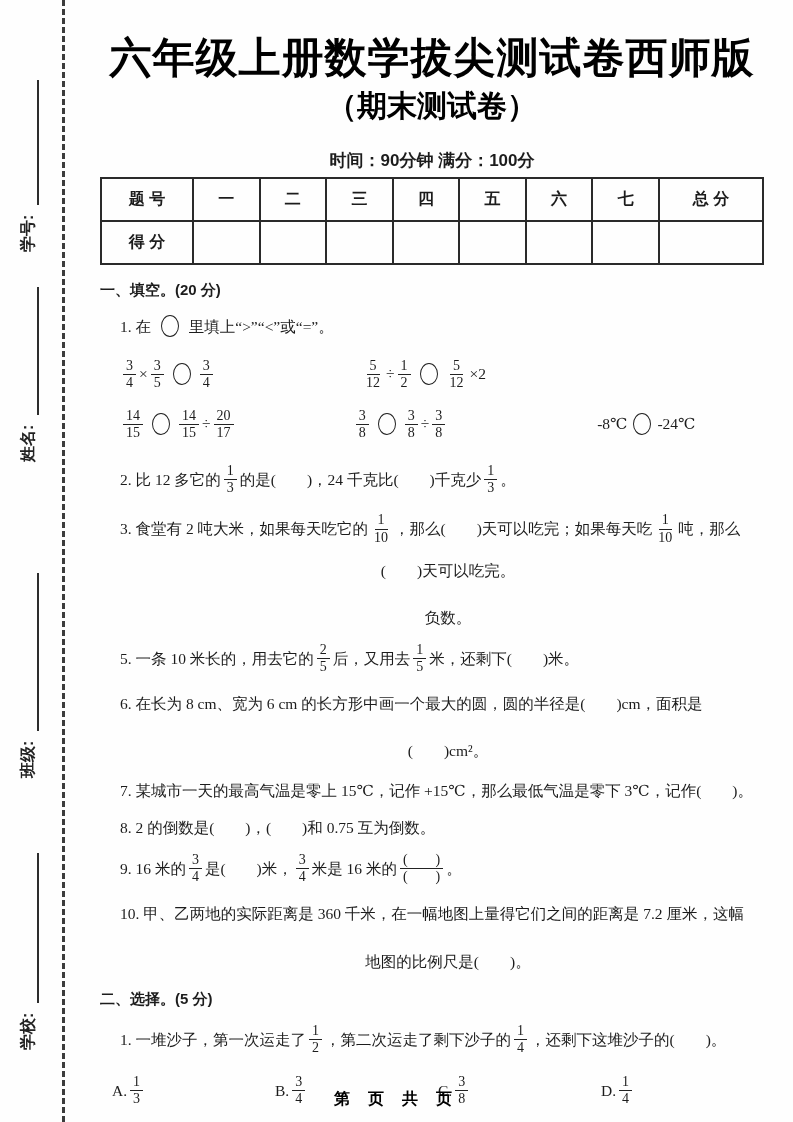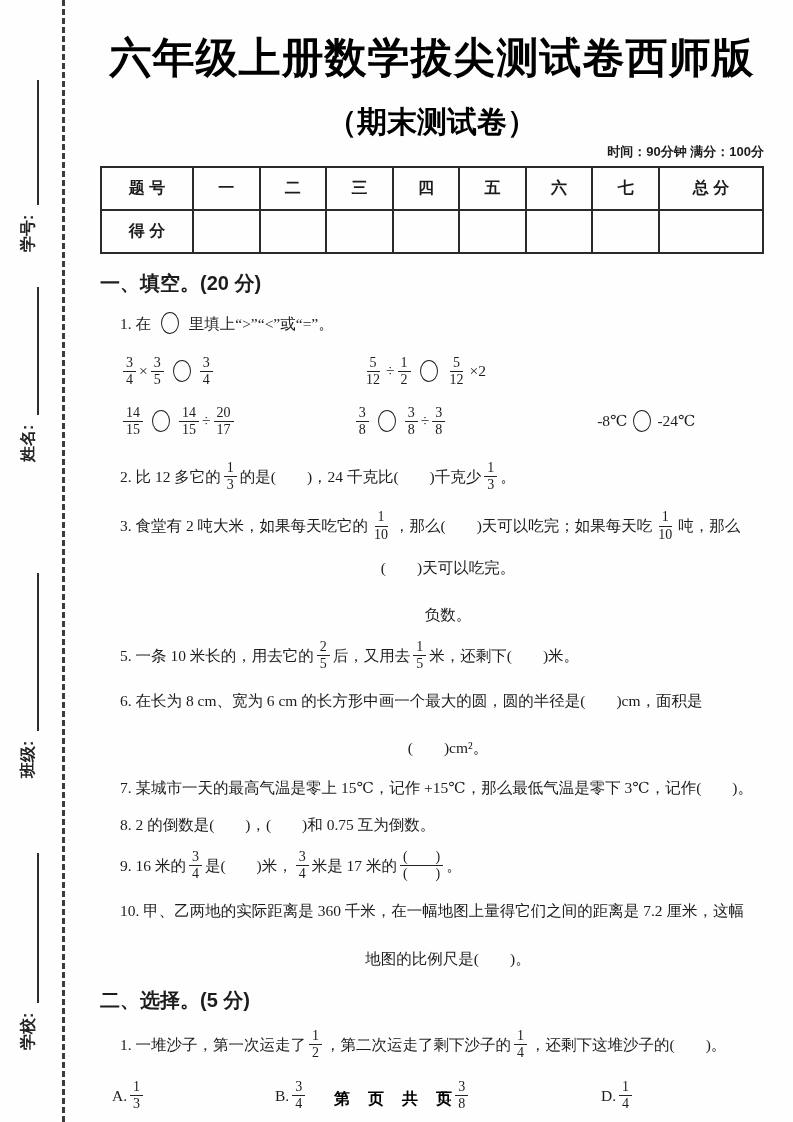--- a/index.html
+++ b/index.html
@@ -10,27 +10,27 @@
   }
   .dashed{position:absolute;left:62px;top:0;bottom:0;width:0;border-left:3px dashed #3c3c3c;}
   .mgroup{position:absolute;transform:rotate(-90deg);transform-origin:left top;
     display:flex;align-items:flex-end;gap:10px;white-space:nowrap;
     font-family:"Liberation Sans","DejaVu Sans",sans-serif;font-weight:bold;font-size:16px;color:#222;}
   .mline{display:inline-block;height:3px;border-bottom:2px solid #2d2d2d;}
   .main{position:absolute;left:100px;top:0;width:664px;}
   .title{text-align:center;font-family:"Liberation Sans","DejaVu Sans",sans-serif;
     font-weight:900;font-size:42px;letter-spacing:1px;margin-top:30px;color:#000;}
   .subtitle{text-align:center;font-family:"Liberation Sans","DejaVu Sans",sans-serif;
-    font-weight:900;font-size:30px;margin-top:16px;color:#000;}
-  .info{text-align:right;font-family:"Liberation Sans","DejaVu Sans",sans-serif;
-    font-weight:bold;font-size:13px;margin-bottom:5px;}
+    font-weight:900;font-size:30px;margin-top:0;color:#000;}
+  .info{text-align:center;font-family:"Liberation Sans","DejaVu Sans",sans-serif;
+    font-weight:bold;font-size:17px;margin-top:22px;margin-bottom:5px;}
   table.score{width:100%;border-collapse:collapse;table-layout:fixed;
     font-family:"Liberation Sans","DejaVu Sans",sans-serif;font-size:16px;font-weight:bold;}
   table.score td{border:2px solid #2a2a2a;height:39px;text-align:center;vertical-align:middle;}
-  .sec{font-family:"Liberation Sans","DejaVu Sans",sans-serif;font-weight:bold;font-size:20px;margin-top:16px;}
+  .sec{font-family:"Liberation Sans","DejaVu Sans",sans-serif;font-weight:bold;font-size:15px;margin-top:16px;}
   .qline{font-size:15.5px;margin-left:20px;white-space:nowrap;line-height:1.65;}
   .qcont{margin-left:32px;text-align:center;}
   .t{vertical-align:middle;}
   .frac{display:inline-flex;flex-direction:column;align-items:center;vertical-align:middle;
     margin:0 3px;font-size:14px;line-height:1.15;}
   .fn{border-bottom:1.5px solid #222;padding:0 3px;}
   .fd{padding:0 3px;}
   .circ{display:inline-block;width:16px;height:20px;border:1.7px solid #222;border-radius:50%;
     margin:0 6px;vertical-align:middle;background:transparent;}
   .cmp-row{display:flex;align-items:center;margin-left:20px;height:50px;}
@@ -205,21 +205,21 @@
   <div class="qline gap14"><span class="t">6. 在长为 8 cm、宽为 6 cm 的长方形中画一个最大的圆，圆的半径是(　　)cm，面积是</span></div>
   <div class="qline qcont gap8"><span class="t">(　　)cm²。</span></div>
   <div class="qline gap12"><span class="t">7. 某城市一天的最高气温是零上 15℃，记作 +15℃，那么最低气温是零下 3℃，记作(　　)。</span></div>
   <div class="qline gap10"><span class="t">8. 2 的倒数是(　　)，(　　)和 0.75 互为倒数。</span></div>
   <div class="qline gap12"><span class="t">9. 16 米的</span><span class="frac">
         <span class="fn">3</span>
         <span class="fd">4</span>
       </span><span class="t">是(　　)米，</span><span class="frac">
         <span class="fn">3</span>
         <span class="fd">4</span>
-      </span><span class="t">米是 17 米的</span><span class="frac">
+      </span><span class="t">米是 16 米的</span><span class="frac">
         <span class="fn">(　　)</span>
         <span class="fd">(　　)</span>
       </span><span class="t">。</span></div>
   <div class="qline gap14"><span class="t">10. 甲、乙两地的实际距离是 360 千米，在一幅地图上量得它们之间的距离是 7.2 厘米，这幅</span></div>
   <div class="qline qcont gap8"><span class="t">地图的比例尺是(　　)。</span></div>
 
   <div class="sec">二、选择。(5 分)</div>
 
   <div class="qline gap14"><span class="t">1. 一堆沙子，第一次运走了</span><span class="frac">
         <span class="fn">1</span>

